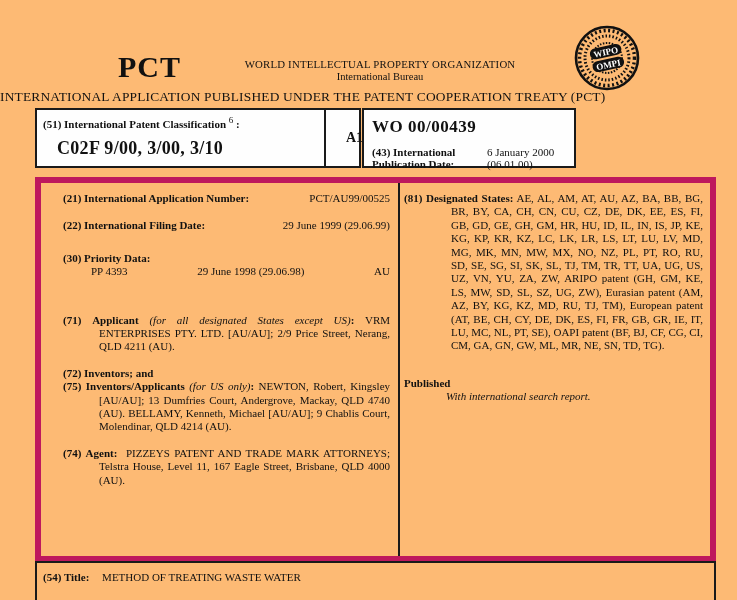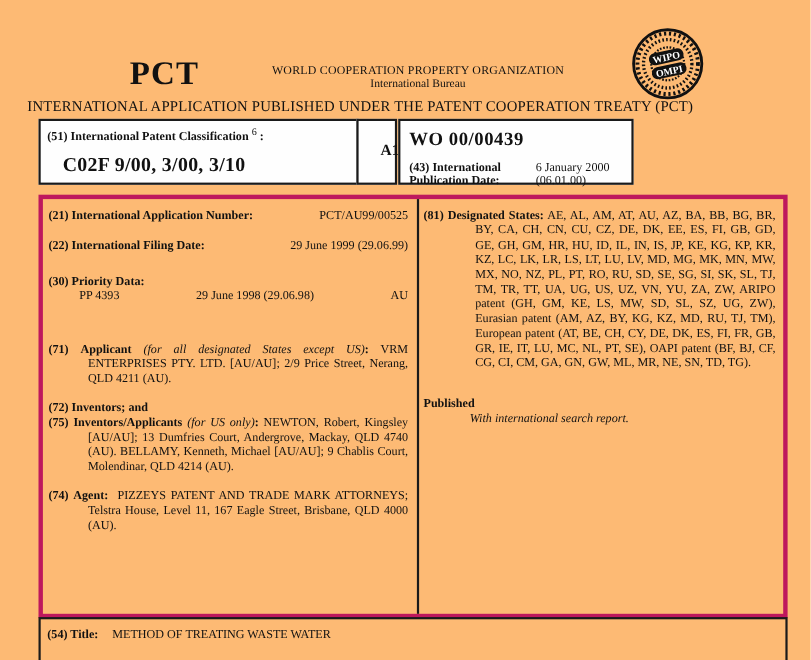--- a/index.html
+++ b/index.html
@@ -23,21 +23,21 @@
   }
   .org-block {
     position: absolute; left: 200px; top: 58px; width: 360px;
     text-align: center; line-height: 12px;
   }
   .org-name { font-size: 10.8px; letter-spacing: 0.2px; }
   .org-bureau { font-size: 10.5px; margin-top: 1px; }
   .seal { position: absolute; left: 573px; top: 24px; }
   .banner {
     position: absolute; left: 0; top: 89px; width: 655px;
-    text-align: center; font-size: 13.4px; letter-spacing: 0.2px;
+    font-size: 13.4px; letter-spacing: 0.2px;
   }
 
   
   .hdr-row {
     position: absolute; left: 35px; top: 108px; width: 541px; height: 60px;
     display: flex;
   }
   .cell { border: 2px solid #1a1a1a; box-sizing: border-box; background: #fefefe; padding-left: 24px; }
   .cell-class { width: 291px; padding: 5px 6px 0 6px; }
   .class-codes { font-weight: bold; font-size: 18px; margin: 8px 0 0 14px; letter-spacing: 0.3px; }
@@ -47,22 +47,23 @@
     font-weight: bold; font-size: 14px;
   }
   .cell-pub { flex: 1; margin-left: 1px; padding: 7px 8px 0 8px; }
   .pub-row { display: flex; justify-content: space-between; align-items: baseline; }
   .pub-row + .pub-row { margin-top: 9px; }
   .pub-number-value { font-size: 17px; font-weight: bold; letter-spacing: 0.5px; }
 
   
   .main-box {
     position: absolute; left: 35px; top: 177px; width: 681px; height: 385px;
-    border: 4px solid #be185d; box-sizing: border-box;
+    border: 6px solid #be185d; box-sizing: border-box;
     display: flex;
+    padding-left: 17px;
   }
   .col-left {
     width: 342px; box-sizing: border-box;
     border-right: 2px solid #1a1a1a;
     padding: 7px 8px 0 5px;
     line-height: 13.4px;
   }
   .col-right {
     flex: 1; box-sizing: border-box;
     padding: 7px 7px 0 4px;
@@ -83,21 +84,21 @@
   .title-label { margin-right: 10px; }
 </style>
 </head>
 <body>
 
 <div id="page">
 
   <div class="pct-logo">PCT</div>
 
   <div class="org-block">
-    <div class="org-name">WORLD COOPERATION PROPERTY ORGANIZATION</div>
+    <div class="org-name">WORLD INTELLECTUAL PROPERTY ORGANIZATION</div>
     <div class="org-bureau">International Bureau</div>
   </div>
 
   <div class="seal">
     <svg width="68" height="68" viewBox="0 0 68 68">
       <circle cx="34" cy="34" r="31" fill="none" stroke="#111" stroke-width="2.6"></circle>
       <circle cx="34" cy="34" r="27.5" fill="none" stroke="#111" stroke-width="3.5" stroke-dasharray="2,2.5"></circle>
       <circle cx="34" cy="34" r="22" fill="none" stroke="#111" stroke-width="3" stroke-dasharray="1.5,2"></circle>
       <circle cx="34" cy="34" r="15" fill="none" stroke="#111" stroke-width="2" stroke-dasharray="1.5,1.5"></circle>
       <g transform="rotate(-12 34 34)">

